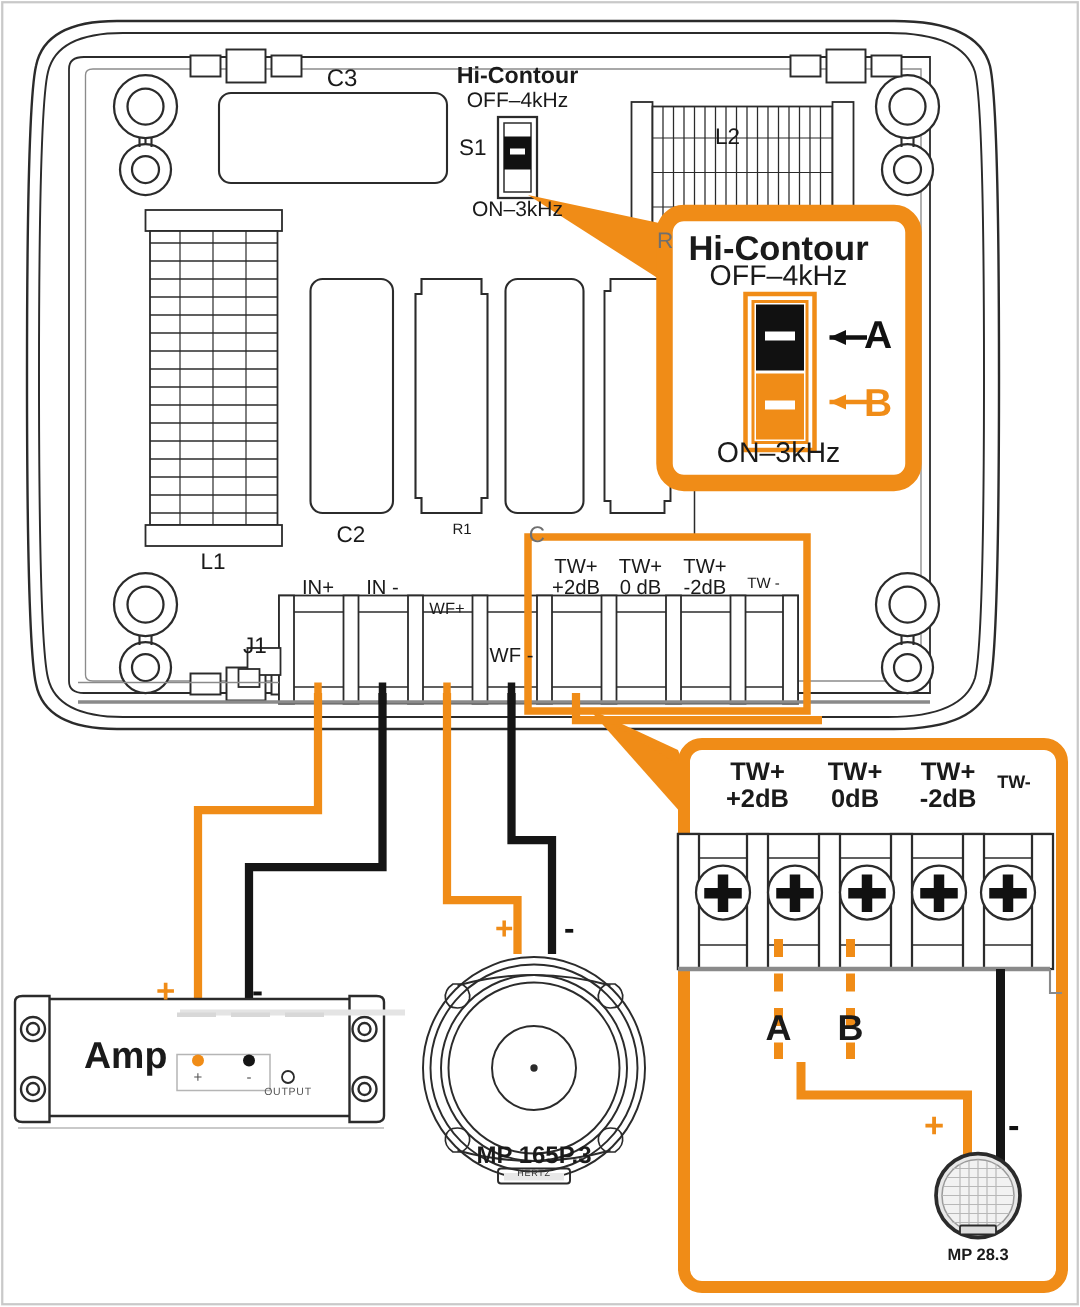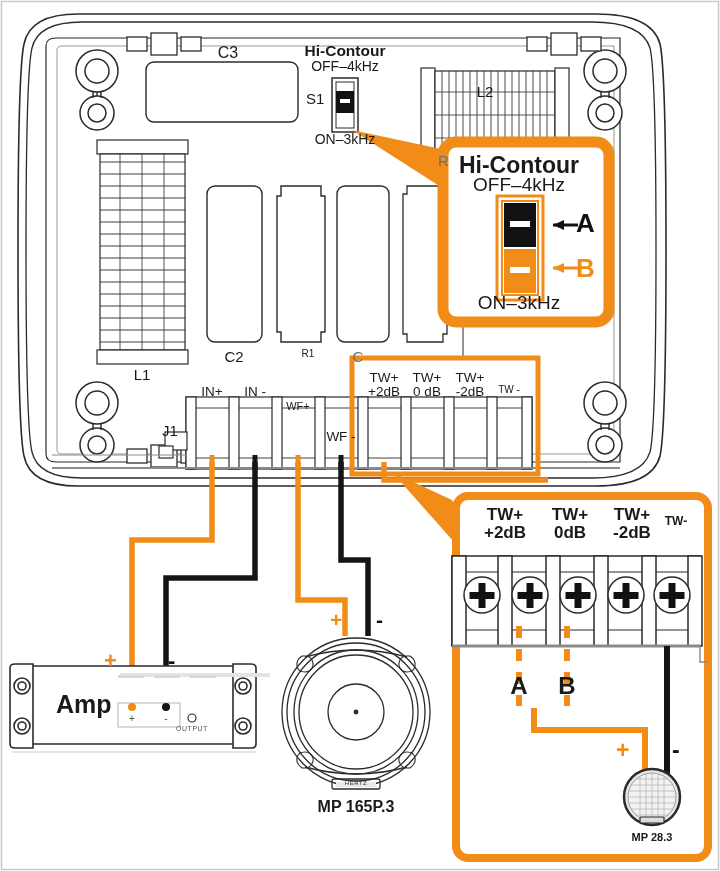--- a/index.html
+++ b/index.html
@@ -415,16 +415,16 @@
 
   <div class="t bold" style="left:42px;top:690px;font-size:25px;margin-left:14px;">Amp</div>
   <div class="t bold" style="left:104px;top:648px;font-size:22px;color:#F08C17;">+</div>
   <div class="t bold" style="left:168px;top:648px;font-size:22px;color:#111;">-</div>
   <div class="t ctr" style="left:132px;top:713px;font-size:10px;color:#555;">+</div>
   <div class="t ctr" style="left:166px;top:713px;font-size:10px;color:#555;">-</div>
   <div class="t ctr" style="left:192px;top:725px;font-size:7px;color:#555;letter-spacing:0.5px;">OUTPUT</div>
 
   <div class="t bold" style="left:330px;top:608px;font-size:21px;color:#F08C17;">+</div>
   <div class="t bold" style="left:376px;top:608px;font-size:21px;color:#111;">-</div>
-  <div class="t ctr bold" style="left:356px;top:798px;font-size:16px;">MP 165P.3</div>
+  <div class="t ctr bold" style="left:356px;top:762px;font-size:16px;">MP 165P.3</div>
   <div class="t ctr" style="left:356px;top:780px;font-size:6px;color:#333;letter-spacing:0.5px;">HERTZ</div>
 
 </div>
 
 </body></html>

